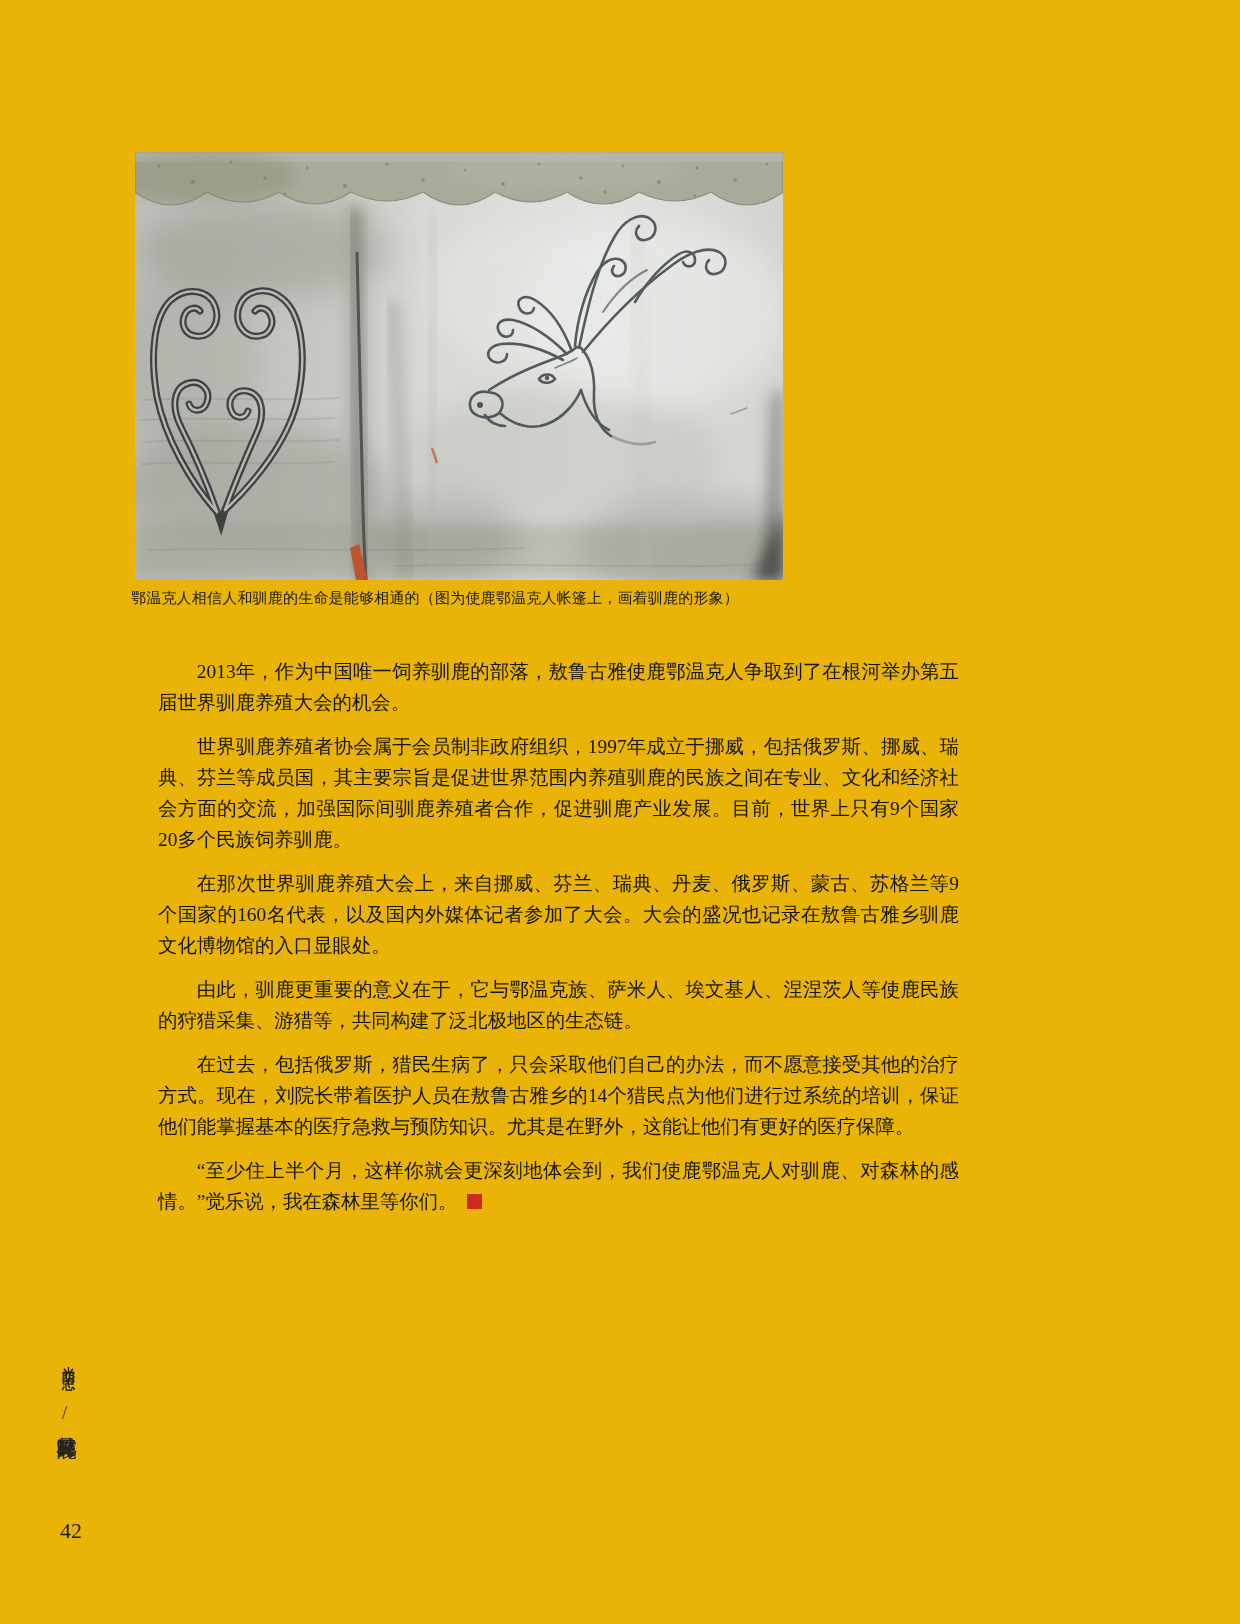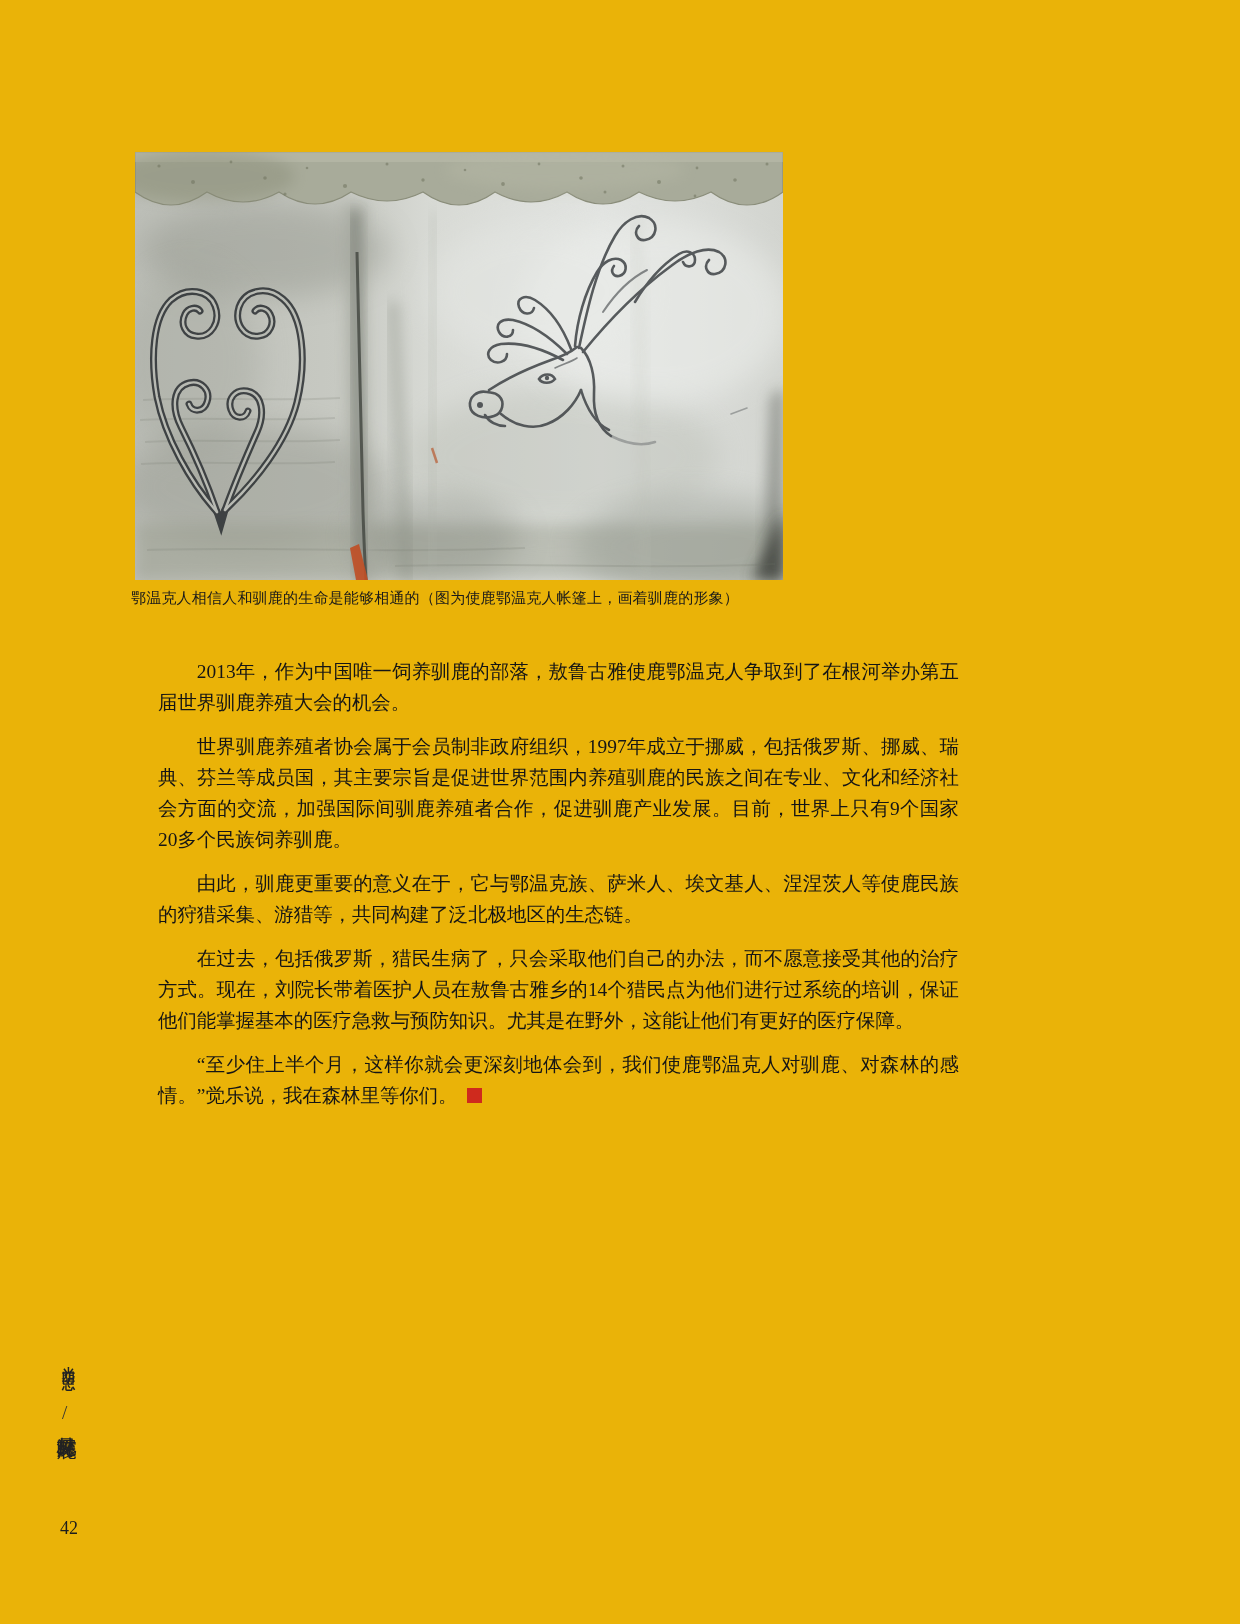--- a/index.html
+++ b/index.html
@@ -48,21 +48,21 @@
   }
   .sidebar-title {
     position:absolute; left:54px; top:1421px;
     writing-mode:vertical-rl; text-orientation:upright;
     font-family:"Liberation Serif","DejaVu Serif",serif;
     font-size:20px; letter-spacing:0.5px; color:#222;
   }
   .page-number {
     position:absolute; left:60px; top:1518px;
     font-family:"Liberation Serif","DejaVu Serif",serif;
-    font-size:18px; color:#1d1d1d;
+    font-size:22px; color:#1d1d1d;
   }
 </style>
 </head>
 <body>
 
 <div class="page">
 
   <figure class="photo-figure" style="margin:0">
     <svg viewBox="0 0 648 428" preserveAspectRatio="none">
       <defs>
@@ -191,20 +191,21 @@
         </g>
       </g>
     </svg>
   </figure>
 
   <div class="photo-caption">鄂温克人相信人和驯鹿的生命是能够相通的（图为使鹿鄂温克人帐篷上，画着驯鹿的形象）</div>
 
   <div class="article">
       <p class="para">2013年，作为中国唯一饲养驯鹿的部落，敖鲁古雅使鹿鄂温克人争取到了在根河举办第五届世界驯鹿养殖大会的机会。</p>
       <p class="para">世界驯鹿养殖者协会属于会员制非政府组织，1997年成立于挪威，包括俄罗斯、挪威、瑞典、芬兰等成员国，其主要宗旨是促进世界范围内养殖驯鹿的民族之间在专业、文化和经济社会方面的交流，加强国际间驯鹿养殖者合作，促进驯鹿产业发展。目前，世界上只有9个国家20多个民族饲养驯鹿。</p>
+      <p class="para">在那次世界驯鹿养殖大会上，来自挪威、芬兰、瑞典、丹麦、俄罗斯、蒙古、苏格兰等9个国家的160名代表，以及国内外媒体记者参加了大会。大会的盛况也记录在敖鲁古雅乡驯鹿文化博物馆的入口显眼处。</p>
       <p class="para">由此，驯鹿更重要的意义在于，它与鄂温克族、萨米人、埃文基人、涅涅茨人等使鹿民族的狩猎采集、游猎等，共同构建了泛北极地区的生态链。</p>
       <p class="para">在过去，包括俄罗斯，猎民生病了，只会采取他们自己的办法，而不愿意接受其他的治疗方式。现在，刘院长带着医护人员在敖鲁古雅乡的14个猎民点为他们进行过系统的培训，保证他们能掌握基本的医疗急救与预防知识。尤其是在野外，这能让他们有更好的医疗保障。</p>
       <p class="para">“至少住上半个月，这样你就会更深刻地体会到，我们使鹿鄂温克人对驯鹿、对森林的感情。”觉乐说，我在森林里等你们。<span class="end-mark" style="background: rgb(207, 42, 29);"></span></p>
     </div>
 
   <div>
     <div class="sidebar-bold">光阴志</div>
     <div class="sidebar-slash">/</div>
     <div class="sidebar-title">林深时见鹿</div>
     <div class="page-number">42</div>

